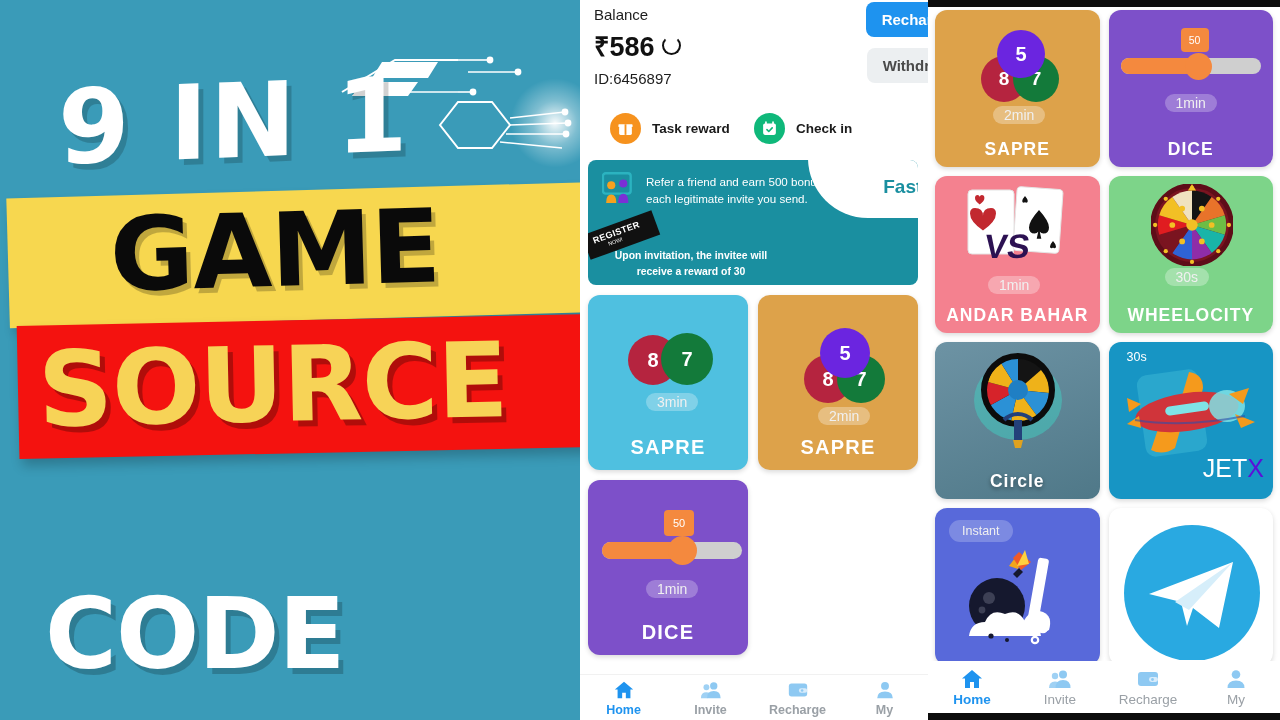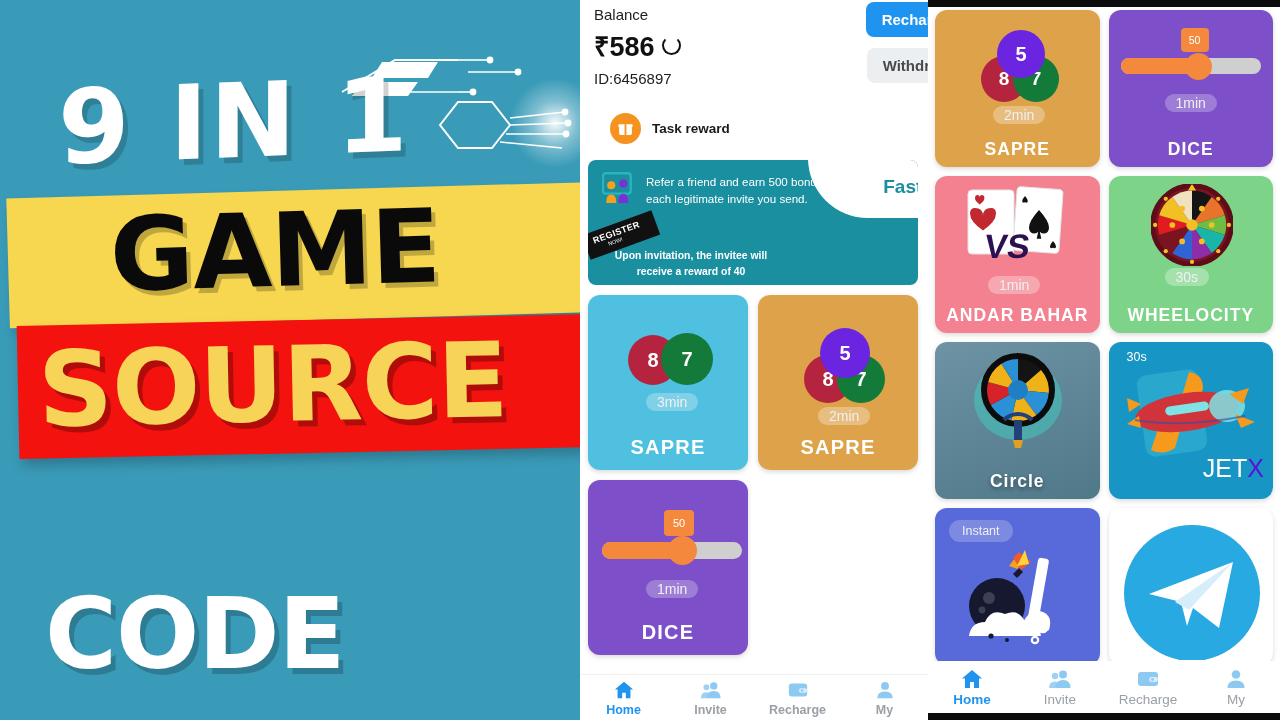--- a/index.html
+++ b/index.html
@@ -274,20 +274,30 @@
       <div class="quick-item">
         <div class="qi-circle" style="background:#f6921e">
           <svg width="17" height="17" viewBox="0 0 24 24" fill="#fff">
             <rect x="3" y="9" width="18" height="12" rx="2"></rect>
             <rect x="2" y="6" width="20" height="4" rx="1"></rect>
             <rect x="10.7" y="6" width="2.6" height="15" fill="#f6921e"></rect>
           </svg>
         </div>
         <div class="qi-label">Task reward</div>
       </div>
+      <div class="quick-item">
+        <div class="qi-circle" style="background:#0fb87a">
+          <svg width="17" height="17" viewBox="0 0 24 24" fill="#fff">
+            <rect x="3" y="5" width="18" height="16" rx="2.5"></rect>
+            <path d="M7 3 l0 4 M17 3 l0 4" stroke="#fff" stroke-width="2.4" stroke-linecap="round"></path>
+            <path d="M8.4 13.6 l2.6 2.6 l4.8 -5" stroke="#0fb87a" stroke-width="2.3" fill="none" stroke-linecap="round" stroke-linejoin="round"></path>
+          </svg>
+        </div>
+        <div class="qi-label">Check in</div>
+      </div>
     </div>
 
     <div class="refer-banner">
       <div class="rb-white-notch"></div>
       <div class="rb-brand">Fastwin</div>
 
       <svg class="rb-icon" viewBox="0 0 40 36">
         <rect x="1" y="1" width="30" height="22" rx="3" fill="none" stroke="#2bb3c0" stroke-width="2.6"></rect>
         <circle cx="10" cy="14" r="4.4" fill="#f6a11e"></circle>
         <path d="M4.5 33 q0 -9 5.5 -9 q5.5 0 5.5 9 z" fill="#f6a11e"></path>
@@ -295,21 +305,21 @@
         <path d="M17.5 33 q0 -10 5.5 -10 q5.5 0 5.5 10 z" fill="#7b2fd6"></path>
       </svg>
 
       <div class="rb-text">Refer a friend and earn 500 bonus for each legitimate invite you send.</div>
 
       <div class="rb-ribbon">
         <span>REGISTER</span>
         <small>NOW!</small>
       </div>
 
-      <div class="rb-sub">Upon invitation, the invitee will receive a reward of 40</div>
+      <div class="rb-sub">Upon invitation, the invitee will receive a reward of 30</div>
     </div>
 
     <div class="grid2">
 
 
       <div class="gcard" style="background:#4fc0e0">
         <div class="ball" style="left:40px;top:40px;width:50px;height:50px;background:#b5243f">8</div>
         <div class="ball" style="left:73px;top:38px;width:52px;height:52px;background:#137a3a">7</div>
         <div class="pill" style="left:58px;top:98px;background:rgba(255,255,255,.28)">3min</div>
         <div class="title">SAPRE</div>

